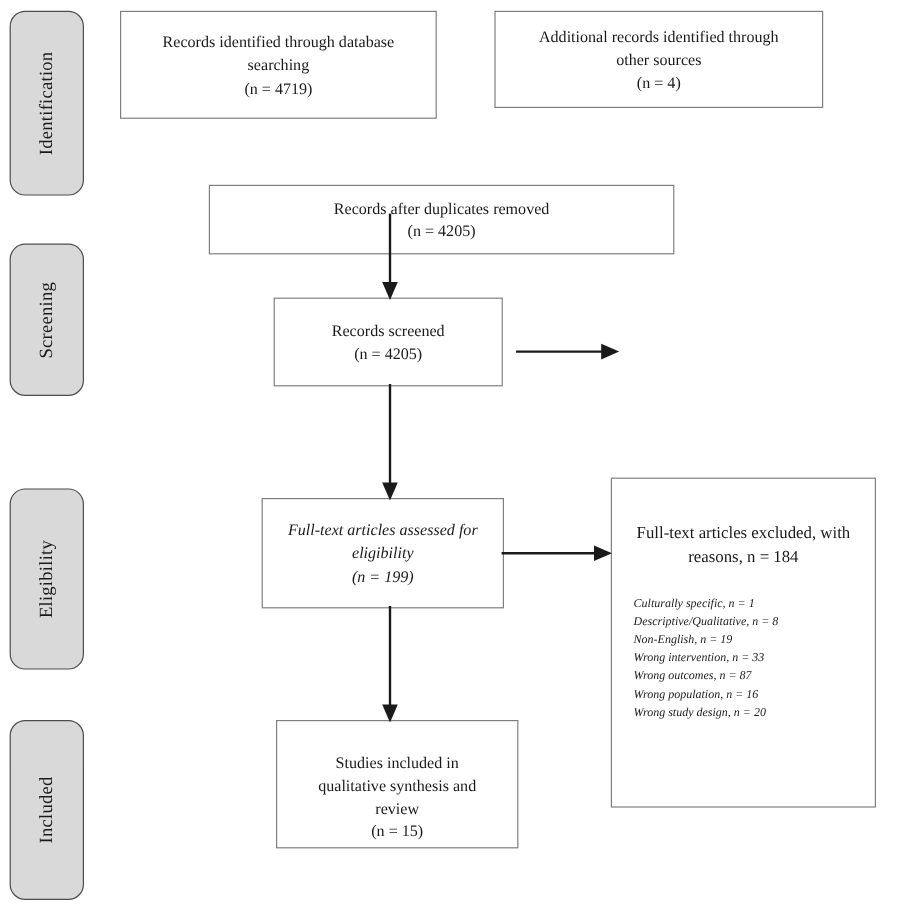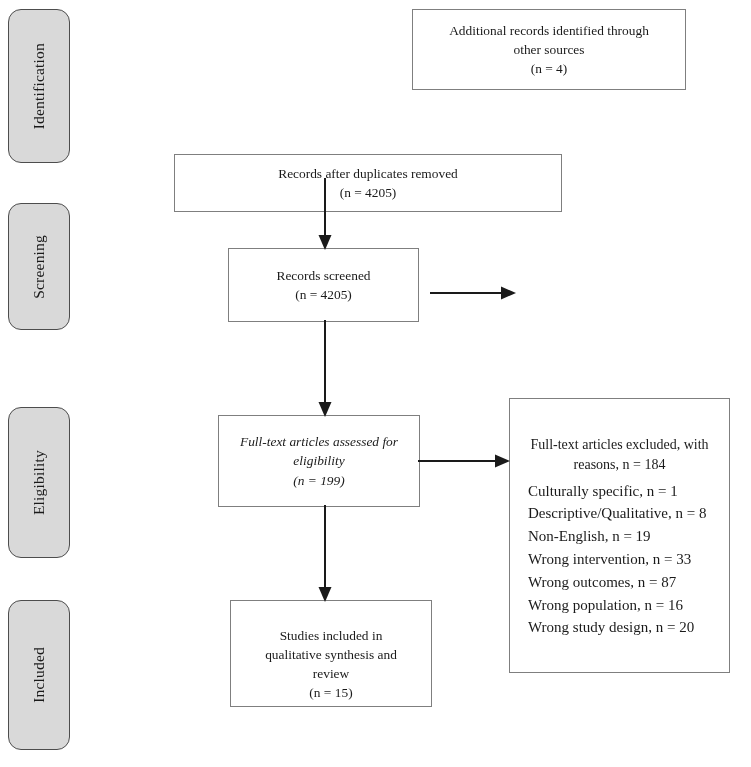--- a/index.html
+++ b/index.html
@@ -69,25 +69,26 @@
     padding: 0;
   }
   #box-fulltext-excluded .head {
     text-align: center;
     margin-top: 36px;
     padding: 0 14px;
     font-size: 14px;
     line-height: 1.45;
   }
   #box-fulltext-excluded .reasons {
-    margin-top: 4px;
+    margin-top: 20px;
     padding-left: 18px;
     text-align: left;
-    font-size: 15px;
+    font-size: 10px;
     line-height: 1.52;
+    font-style: italic;
   }
   #box-fulltext-excluded .reasons .reason-line {
     display: block;
     white-space: pre;
   }
 
   
   .connector {
     position: absolute;
   }
@@ -107,20 +108,25 @@
   </div>
 
   <div class="stage-pill" style="top:407px;height:151px;">
     <span class="stage-label">Eligibility</span>
   </div>
 
   <div class="stage-pill" style="top:600px;height:150px;">
     <span class="stage-label">Included</span>
   </div>
 
+  <div class="flow-box" id="box-database-records" style="left:100px;top:9px;width:264px;height:90px;">
+    <span class="line">Records identified through database</span>
+    <span class="line">searching</span>
+    <span class="line">(n = 4719)</span>
+  </div>
 
   <div class="flow-box" id="box-other-records" style="left:412px;top:9px;width:274px;height:81px;">
     <span class="line">Additional records identified through</span>
     <span class="line">other sources</span>
     <span class="line">(n = 4)</span>
   </div>
 
   <div class="flow-box" id="box-duplicates-removed" style="left:174px;top:122px;width:388px;height:58px;margin-top:32px;">
     <span class="line">Records after duplicates removed</span>
     <span class="line">(n = 4205)</span>

